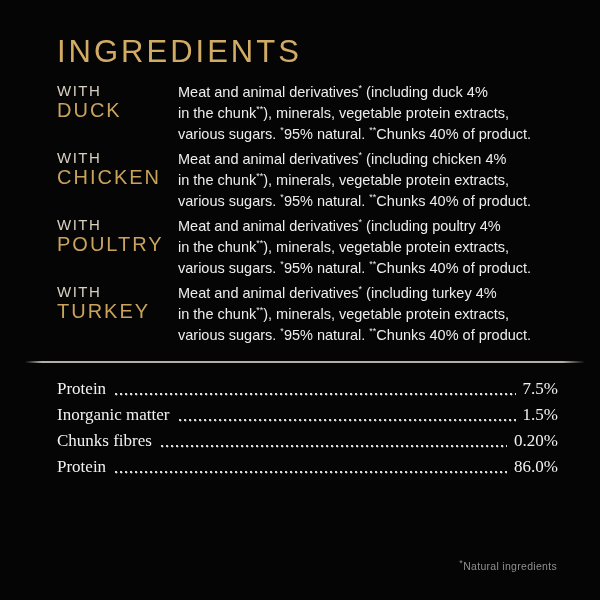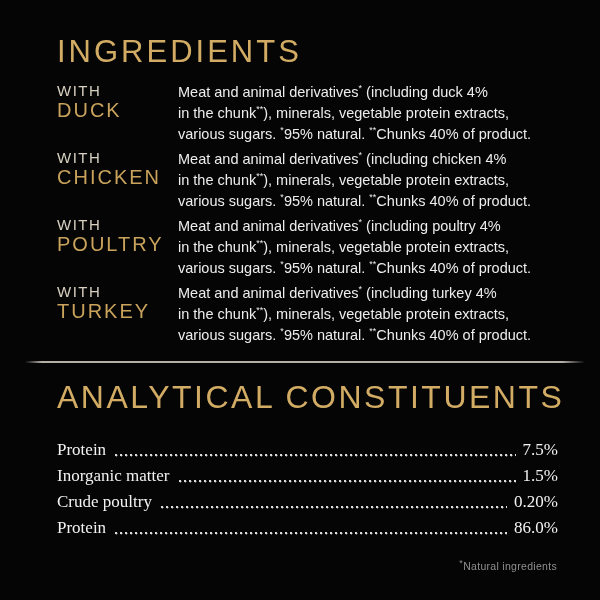--- a/index.html
+++ b/index.html
@@ -157,39 +157,38 @@
         <div>Meat and animal derivatives<sup>*</sup> (including turkey 4%</div>
         <div>in the chunk<sup>**</sup>), minerals, vegetable protein extracts,</div>
         <div>various sugars. <sup>*</sup>95% natural. <sup>**</sup>Chunks 40% of product.</div>
       </div>
     </div>
 
   </div>
 
   <div class="section-divider"></div>
 
-  <h1 class="gold-heading analytical-title">ANALYTICAL CONSTITUENTS</h1>
 
   <div class="nutrient-table">
 
     <div class="nutrient-row">
       <span class="nutrient-label">Protein</span>
       <span class="dot-leader"></span>
       <span class="nutrient-value">7.5%</span>
     </div>
 
 
     <div class="nutrient-row">
       <span class="nutrient-label">Inorganic matter</span>
       <span class="dot-leader"></span>
       <span class="nutrient-value">1.5%</span>
     </div>
 
     <div class="nutrient-row">
-      <span class="nutrient-label">Crude poultry</span>
+      <span class="nutrient-label">Chunks fibres</span>
       <span class="dot-leader"></span>
       <span class="nutrient-value">0.20%</span>
     </div>
 
     <div class="nutrient-row">
       <span class="nutrient-label">Protein</span>
       <span class="dot-leader"></span>
       <span class="nutrient-value">86.0%</span>
     </div>
 

